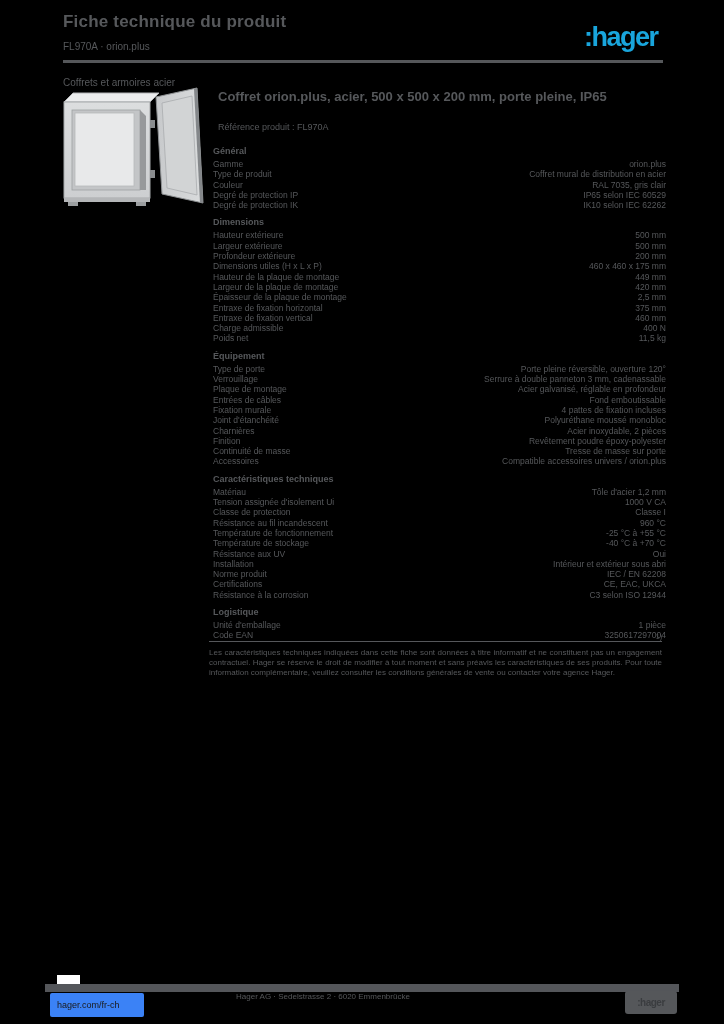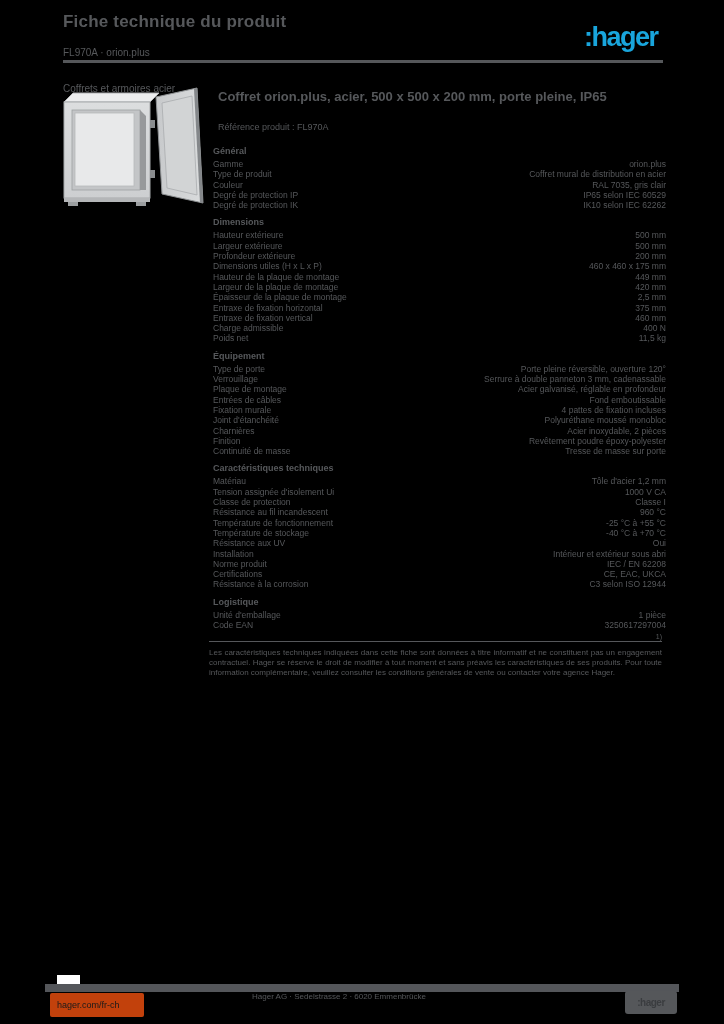--- a/index.html
+++ b/index.html
@@ -2,21 +2,21 @@
 <html><head>
 <meta charset="utf-8">
 <style>
   html,body{margin:0;padding:0;background:#000;}
   #canvas{position:relative;width:724px;height:1024px;background:#000;overflow:hidden;
           font-family:"Liberation Sans",sans-serif;color:#56585b;}
 
   
   .hdr{position:absolute;left:63px;top:14px;width:420px;}
   .hdr-l1{font-size:17px;font-weight:bold;line-height:15px;letter-spacing:.2px;}
-  .hdr-l2{font-size:10px;line-height:12px;margin-top:18px;}
+  .hdr-l2{font-size:10px;line-height:12px;margin-top:12px;}
   .hdr-l3{font-size:10px;line-height:12px;margin-top:24px;}
   .logo{position:absolute;left:584px;top:22px;font-size:27px;font-weight:bold;
         color:#19a5dc;letter-spacing:-1.5px;}
   .hdr-rule{position:absolute;left:63px;top:60px;width:600px;height:3px;background:#55575a;}
 
   
   .prod-img{position:absolute;left:56px;top:86px;width:150px;height:126px;}
   .hero-title{position:absolute;left:218px;top:89px;width:450px;
               font-size:13px;font-weight:bold;line-height:15px;}
   .hero-sub{position:absolute;left:218px;top:122px;font-size:9px;}
@@ -31,24 +31,24 @@
 
   
   .footnote{position:absolute;left:209px;top:641px;width:453px;}
   .fn-rule{border-top:1px solid #55575a;position:relative;height:6px;}
   .fn-marker{position:absolute;right:0;top:-9px;font-size:7px;}
   .fn-text{font-size:8px;line-height:9.8px;text-align:justify;}
 
   
   .footer-rule{position:absolute;left:45px;top:984px;width:634px;height:8px;background:#54565a;}
   .footer-tab{position:absolute;left:57px;top:975px;width:23px;height:9px;background:#fff;}
-  .footer-link-box{position:absolute;left:50px;top:993px;width:94px;height:24px;background:#c2410c;
+  .footer-link-box{position:absolute;left:50px;top:993px;width:94px;height:24px;background:#3b82f6;
                    border-radius:2px;font-size:9px;color:#1a1a1a;line-height:24px;
                    padding-left:7px;box-sizing:border-box;white-space:nowrap;}
-  .footer-address{position:absolute;left:252px;top:992px;font-size:8px;color:#56585b;
+  .footer-address{position:absolute;left:236px;top:992px;font-size:8px;color:#56585b;
                   white-space:nowrap;}
   .footer-badge{position:absolute;left:625px;top:991px;width:52px;height:23px;background:#55575a;
                 border-radius:3px;text-align:center;line-height:23px;
                 font-size:10px;font-weight:bold;color:#3a3c3f;letter-spacing:-.5px;}
 </style>
 </head>
 <body>
 
 <div id="canvas">
 
@@ -195,20 +195,24 @@
         <span class="val">Acier inoxydable, 2 pièces</span>
       </div>
       <div class="spec-row">
         <span class="lbl">Finition</span>
         <span class="val">Revêtement poudre époxy-polyester</span>
       </div>
       <div class="spec-row">
         <span class="lbl">Continuité de masse</span>
         <span class="val">Tresse de masse sur porte</span>
       </div>
+      <div class="spec-row">
+        <span class="lbl">Accessoires</span>
+        <span class="val">Compatible accessoires univers / orion.plus</span>
+      </div>
       <div class="sec-head">Caractéristiques techniques</div>
       <div class="spec-row">
         <span class="lbl">Matériau</span>
         <span class="val">Tôle d'acier 1,2 mm</span>
       </div>
       <div class="spec-row">
         <span class="lbl">Tension assignée d'isolement Ui</span>
         <span class="val">1000 V CA</span>
       </div>
       <div class="spec-row">

